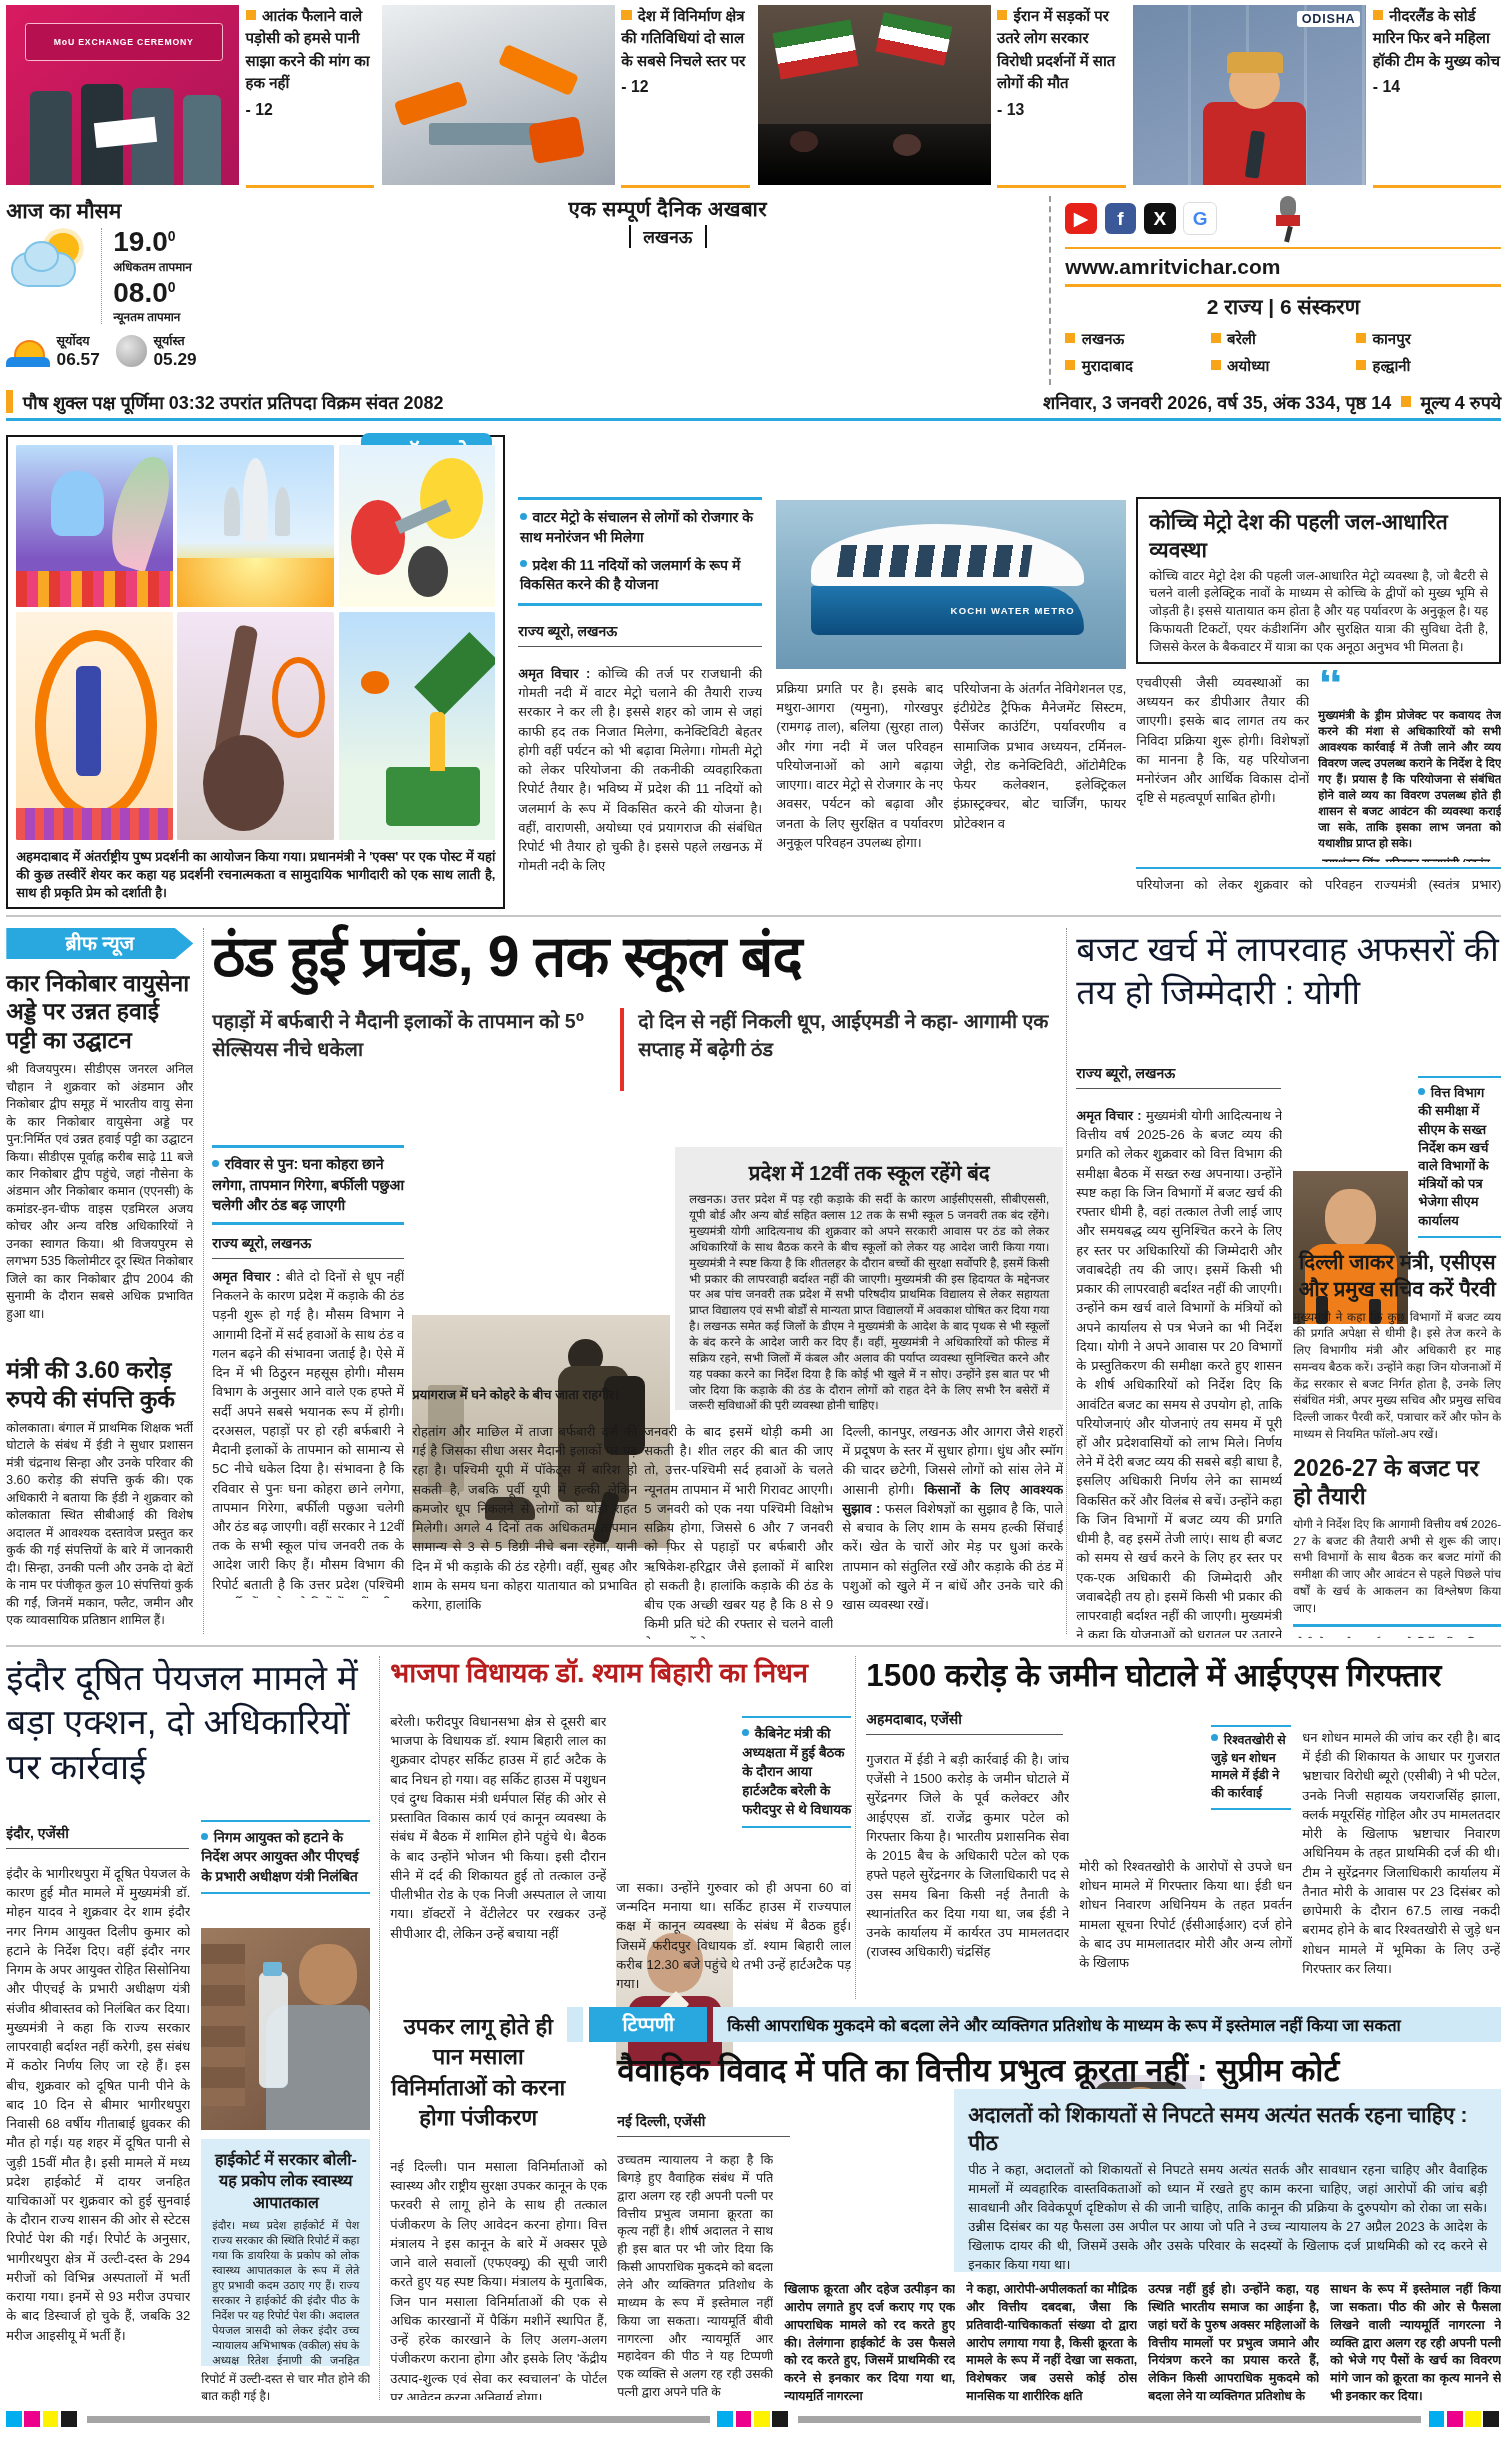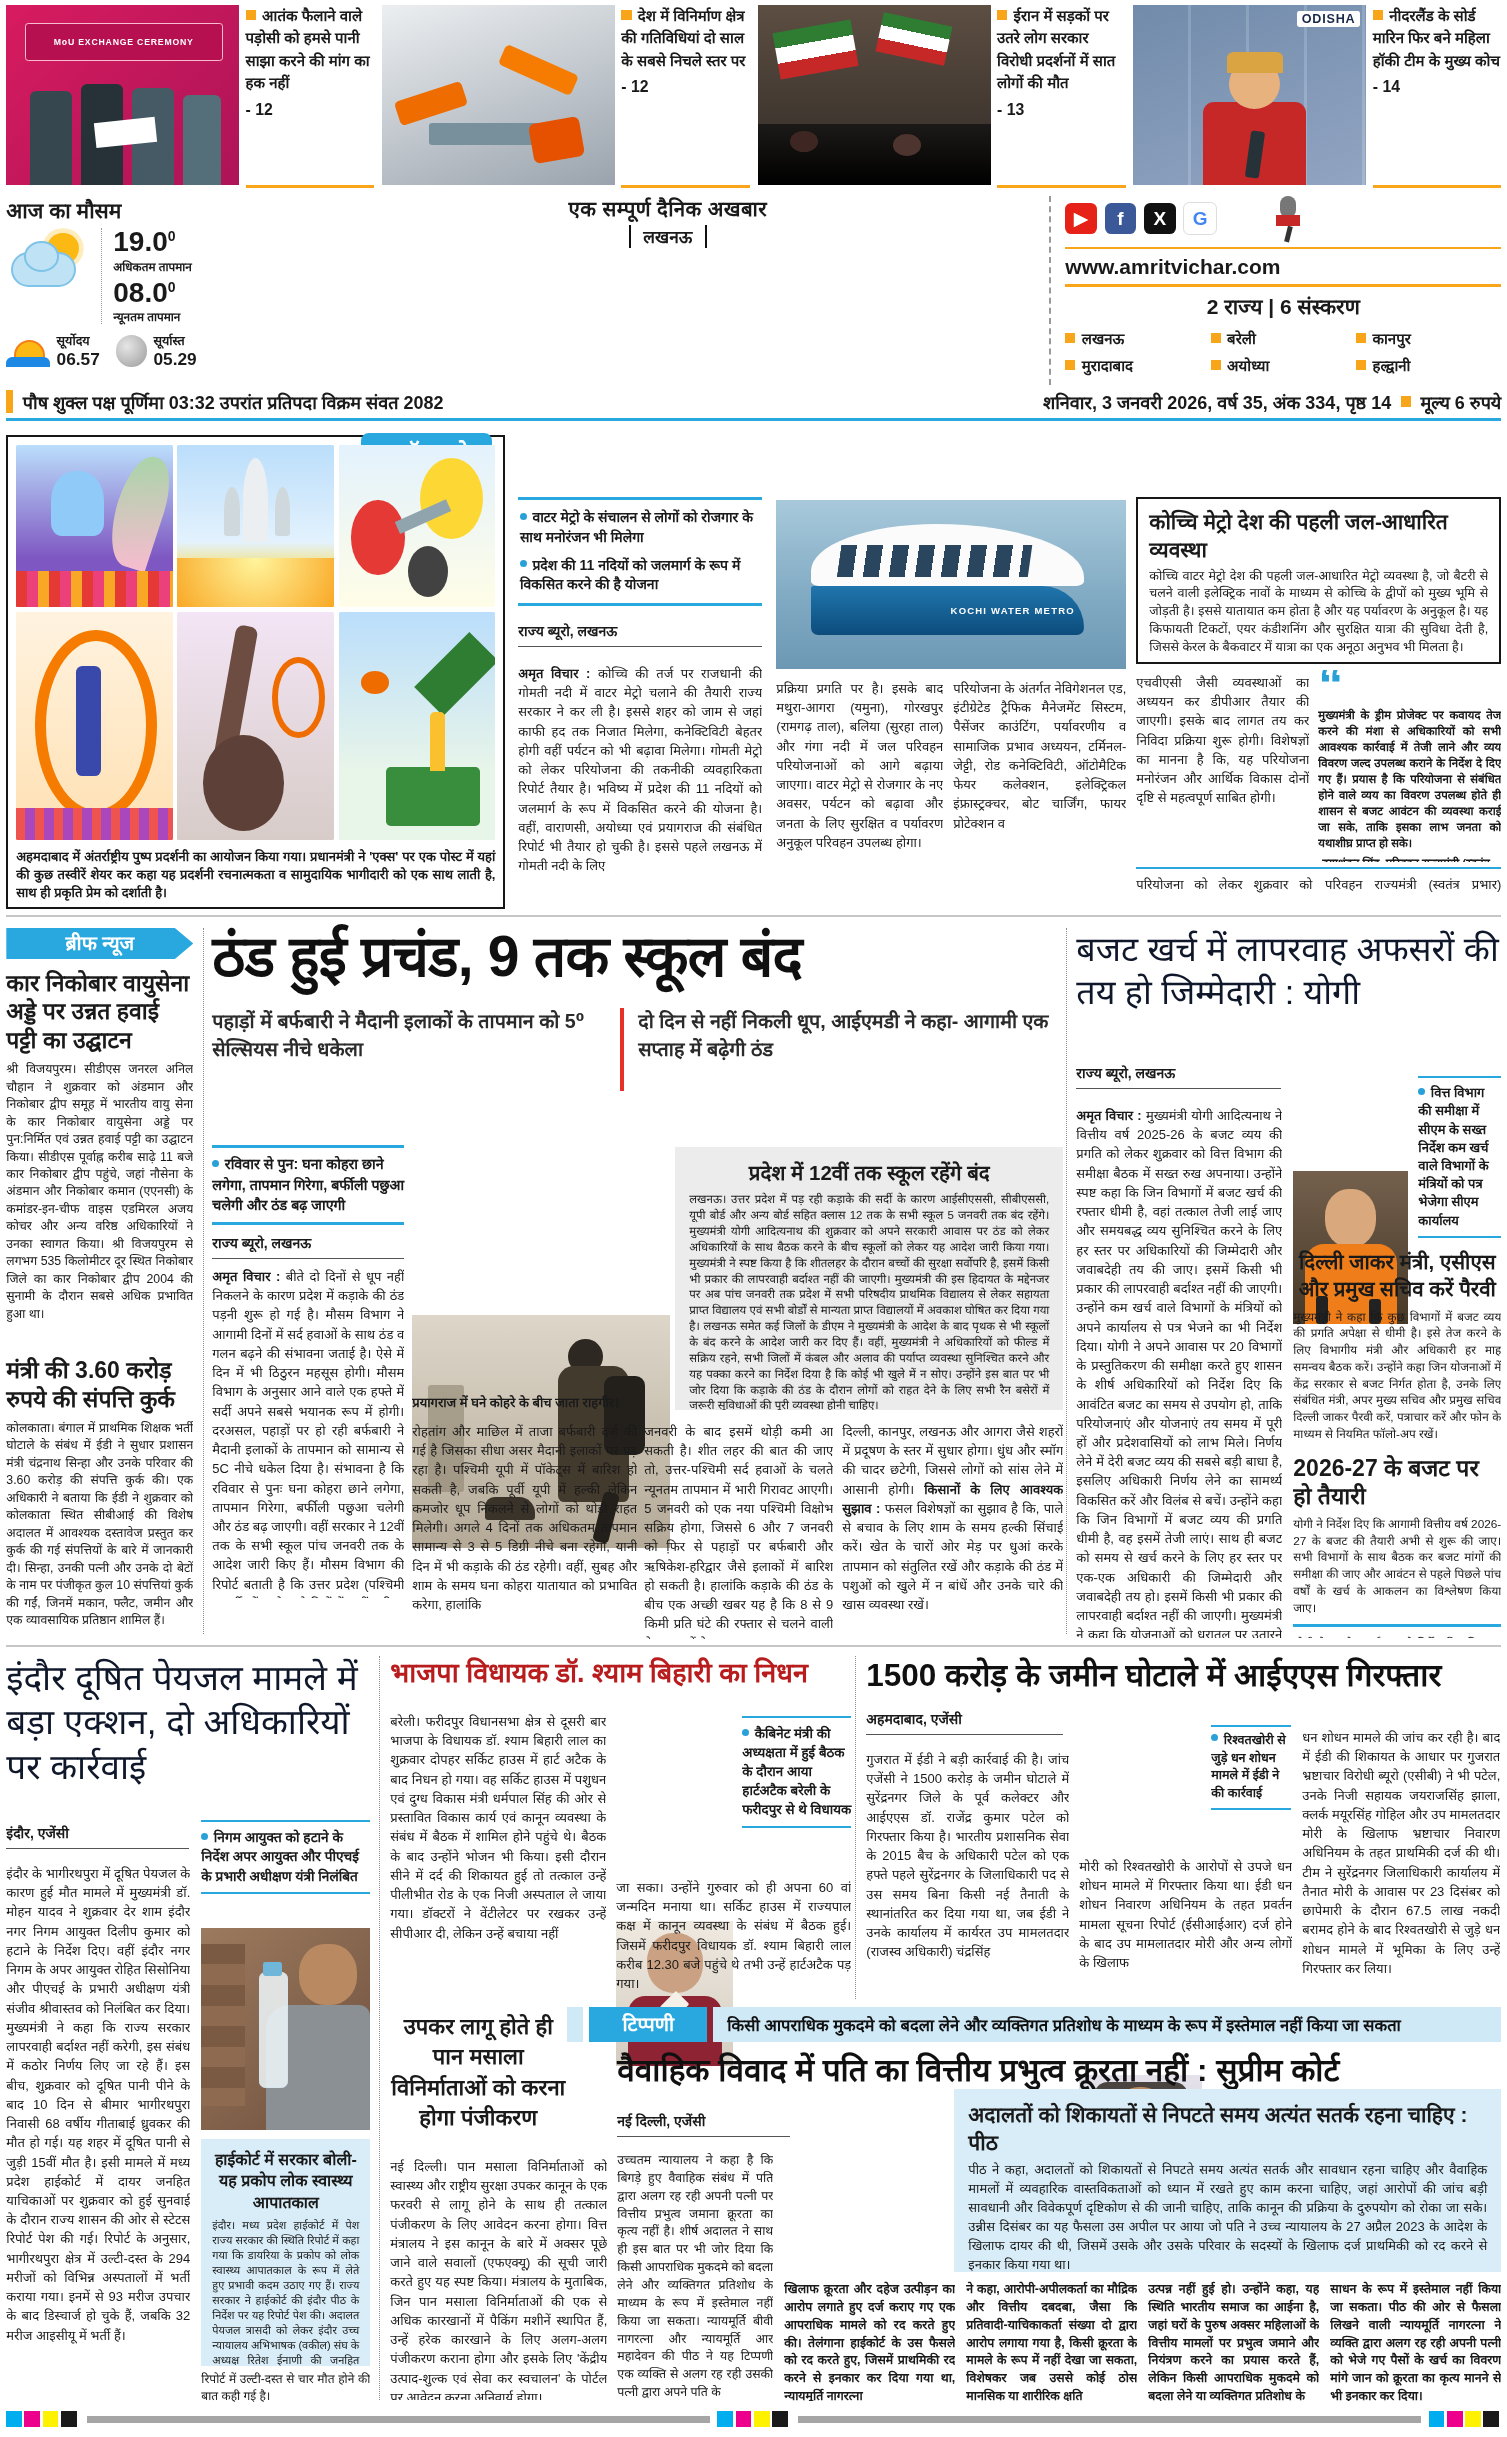--- a/index.html
+++ b/index.html
@@ -209,21 +209,21 @@
     </div>
 
     <div class="abs" style="left:0;top:194px;width:1495px;height:27px;display:flex;justify-content:space-between;align-items:center;">
       <div style="display:flex;align-items:center;">
         <span style="display:inline-block;width:7px;height:23.6px;background:#F9A51A;margin-right:9.5px;"></span>
         <span style="font-size:18px;font-weight:800;">पौष शुक्ल पक्ष पूर्णिमा 03:32 उपरांत प्रतिपदा विक्रम संवत 2082</span>
       </div>
       <div style="display:flex;align-items:center;gap:9.5px;">
         <span style="font-size:18px;font-weight:800;">शनिवार, 3 जनवरी 2026, वर्ष 35, अंक 334, पृष्ठ 14</span>
         <span class="osq" style="margin:0;"></span>
-        <span style="font-size:18px;font-weight:800;">मूल्य 6 रुपये</span>
+        <span style="font-size:18px;font-weight:800;">मूल्य 4 रुपये</span>
       </div>
     </div>
     <div class="abs blueline" style="left:0;top:224px;width:1495px;"></div>
   </section>
 
   <section class="abs" style="left:6.3px;top:432px;width:1495px;height:480px;">
 
     <div class="abs wbox" style="left:0;top:3.2px;width:499px;height:474px;padding:7.9px;box-sizing:border-box;">
       <div class="abs" style="top:-4.7px;right:11px;background:#29A8E0;color:#fff;border-radius:7.9px;padding:3.2px 23.6px;font-size:23px;font-weight:900;">फ्लॉवर शो</div>
       <div class="fl-grid">
@@ -329,21 +329,21 @@
       </div>
 
       <div class="abs ph" style="left:200px;top:224px;width:258px;height:233px;background:linear-gradient(#ddd6c9,#b5aa98);">
         <div class="abs" style="left:6%;top:30%;width:14%;height:46%;background:#8d846f;opacity:.6;border-radius:3.2px;"></div>
         <div class="sil-head" style="right:26%;top:10%;width:35px;height:35px;background:#2d2822;"></div>
         <div class="sil-body" style="right:16%;top:22%;width:71px;height:58%;background:#433a2e;border-radius:15.8px 15.8px 6.3px 6.3px;"></div>
         <div class="sil-body" style="right:10%;top:26%;width:41px;height:34%;background:#23201b;border-radius:9.5px;"></div>
         <div class="sil-body" style="right:22%;bottom:2%;width:15.8px;height:22%;background:#23201b;border-radius:4.7px;transform:rotate(14deg);"></div>
         <div class="sil-body" style="left:28%;bottom:12%;width:50px;height:23.6px;background:#3a332a;border-radius:9.5px 15.8px 3.2px 3.2px;"></div>
       </div>
-      <div class="abs cap" style="left:200px;top:463px;width:258px;margin-top:8px;">प्रयागराज में घने कोहरे के बीच जाता राहगीर।</div>
+      <div class="abs cap" style="left:200px;top:463px;width:258px;">प्रयागराज में घने कोहरे के बीच जाता राहगीर।</div>
       <div class="abs body-txt jt ov" style="left:200px;top:499px;width:225px;height:217px;">रोहतांग और माछिल में ताजा बर्फबारी दर्ज की गई है जिसका सीधा असर मैदानी इलाकों पर पड़ रहा है। पश्चिमी यूपी में पॉकेट्स में बारिश हो सकती है, जबकि पूर्वी यूपी में हल्की लेकिन कमजोर धूप निकलने से लोगों को थोड़ी राहत मिलेगी। अगले 4 दिनों तक अधिकतम तापमान सामान्य से 3 से 5 डिग्री नीचे बना रहेगा, यानी दिन में भी कड़ाके की ठंड रहेगी। वहीं, सुबह और शाम के समय घना कोहरा यातायात को प्रभावित करेगा, हालांकि</div>
 
       <div class="abs grayb ov" style="left:463px;top:224px;width:388px;height:263px;box-sizing:border-box;">
         <div style="font-size:20.5px;font-weight:900;text-align:center;margin-bottom:6.3px;">प्रदेश में 12वीं तक स्कूल रहेंगे बंद</div>
         <div class="jt" style="font-size:11.5px;line-height:1.38;">लखनऊ। उत्तर प्रदेश में पड़ रही कड़ाके की सर्दी के कारण आईसीएससी, सीबीएससी, यूपी बोर्ड और अन्य बोर्ड सहित क्लास 12 तक के सभी स्कूल 5 जनवरी तक बंद रहेंगे। मुख्यमंत्री योगी आदित्यनाथ की शुक्रवार को अपने सरकारी आवास पर ठंड को लेकर अधिकारियों के साथ बैठक करने के बीच स्कूलों को लेकर यह आदेश जारी किया गया। मुख्यमंत्री ने स्पष्ट किया है कि शीतलहर के दौरान बच्चों की सुरक्षा सर्वोपरि है, इसमें किसी भी प्रकार की लापरवाही बर्दाश्त नहीं की जाएगी। मुख्यमंत्री की इस हिदायत के मद्देनजर पर अब पांच जनवरी तक प्रदेश में सभी परिषदीय प्राथमिक विद्यालय से लेकर सहायता प्राप्त विद्यालय एवं सभी बोर्डों से मान्यता प्राप्त विद्यालयों में अवकाश घोषित कर दिया गया है। लखनऊ समेत कई जिलों के डीएम ने मुख्यमंत्री के आदेश के बाद पृथक से भी स्कूलों के बंद करने के आदेश जारी कर दिए हैं। वहीं, मुख्यमंत्री ने अधिकारियों को फील्ड में सक्रिय रहने, सभी जिलों में कंबल और अलाव की पर्याप्त व्यवस्था सुनिश्चित करने और यह पक्का करने का निर्देश दिया है कि कोई भी खुले में न सोए। उन्होंने इस बात पर भी जोर दिया कि कड़ाके की ठंड के दौरान लोगों को राहत देने के लिए सभी रैन बसेरों में जरूरी सुविधाओं की पूरी व्यवस्था होनी चाहिए।</div>
       </div>
       <div class="abs body-txt jt ov" style="left:432px;top:499px;width:189px;height:217px;">जनवरी के बाद इसमें थोड़ी कमी आ सकती है। शीत लहर की बात की जाए तो, उत्तर-पश्चिमी सर्द हवाओं के चलते न्यूनतम तापमान में भारी गिरावट आएगी। 5 जनवरी को एक नया पश्चिमी विक्षोभ सक्रिय होगा, जिससे 6 और 7 जनवरी को फि़र से पहाड़ों पर बर्फबारी और ऋषिकेश-हरिद्वार जैसे इलाकों में बारिश हो सकती है। हालांकि कड़ाके की ठंड के बीच एक अच्छी खबर यह है कि 8 से 9 किमी प्रति घंटे की रफ्तार से चलने वाली तेज हवाओं के कारण</div>
       <div class="abs body-txt jt ov" style="left:630px;top:499px;width:221px;height:217px;"><span>दिल्ली, कानपुर, लखनऊ और आगरा जैसे शहरों में प्रदूषण के स्तर में सुधार होगा। धुंध और स्मॉग की चादर छटेगी, जिससे लोगों को सांस लेने में आसानी होगी।</span> <b>किसानों के लिए आवश्यक सुझाव :</b> <span>फसल विशेषज्ञों का सुझाव है कि, पाले से बचाव के लिए शाम के समय हल्की सिंचाई करें। खेत के चारों ओर मेड़ पर धुआं करके तापमान को संतुलित रखें और कड़ाके की ठंड में पशुओं को खुले में न बांधें और उनके चारे की खास व्यवस्था रखें।</span></div>
     </div>
 

